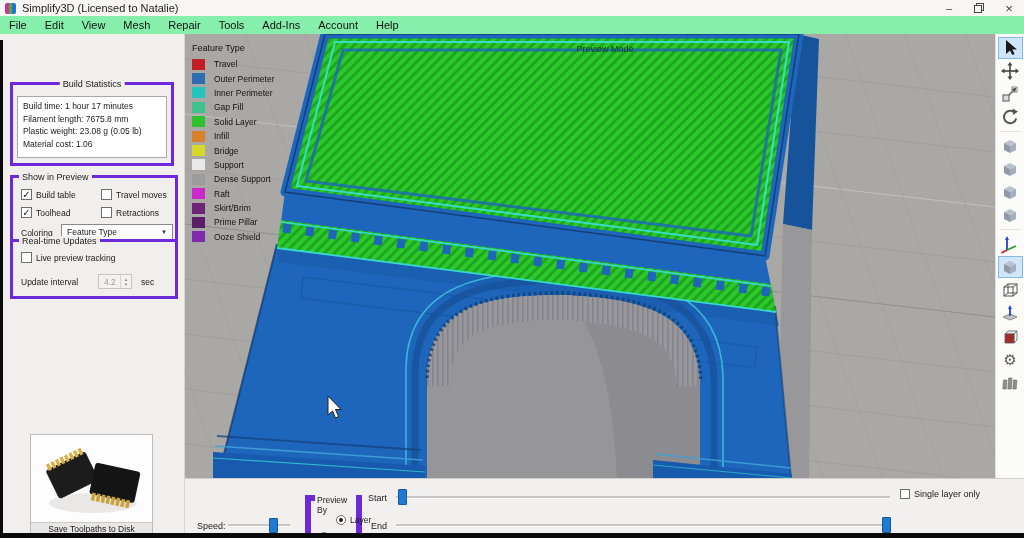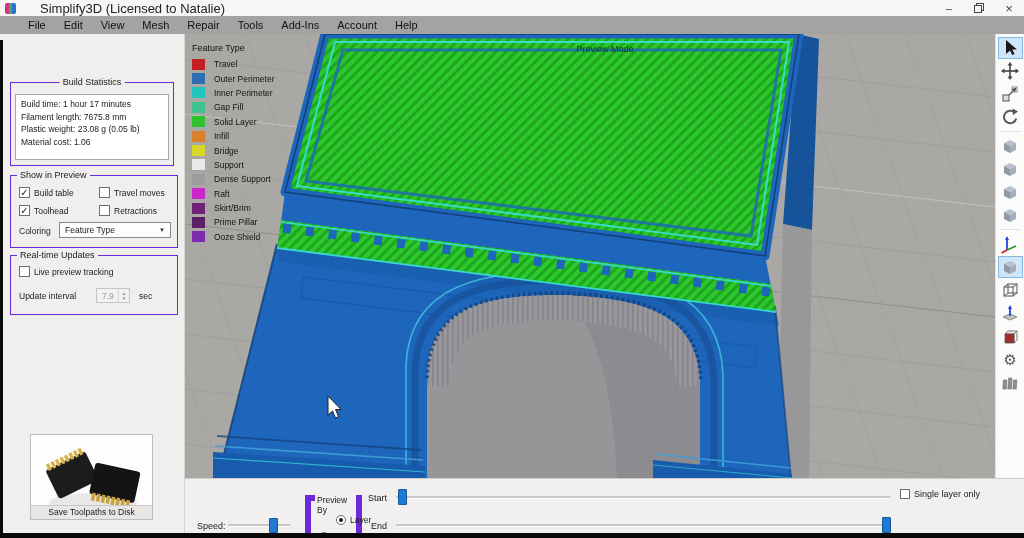--- a/index.html
+++ b/index.html
@@ -6,29 +6,29 @@
   html,body { width:1024px; height:538px; background:#000; }
   .app {
     position:relative; width:1024px; height:538px; overflow:hidden;
     background:#f5f4f2; font-family:"Liberation Sans", sans-serif; color:#1a1a1a;
     -webkit-user-select:none; user-select:none;
   }
   
   .titlebar { position:absolute; left:0; top:0; width:1024px; height:16px; background:#f7f6f4; display:flex; align-items:center; }
   .logo { width:11px; height:11px; margin-left:5px; display:flex; border-radius:2px; overflow:hidden; }
   .logo i { display:block; width:4px; height:11px; }
-  .title-text { font-size:13px; margin-left:24px; color:#222; }
+  .title-text { font-size:11px; margin-left:6px; color:#222; }
   .win-controls { position:absolute; right:0; top:0; height:16px; display:flex; }
   .win-btn { width:30px; height:16px; display:flex; align-items:center; justify-content:center; font-size:11px; color:#444; }
   
-  .menubar { position:absolute; left:0; top:16px; width:1024px; height:18px; background:#a3a3a3; display:flex; align-items:center; padding-left:19px; }
+  .menubar { position:absolute; left:0; top:16px; width:1024px; height:18px; background:#86efac; display:flex; align-items:center; padding-left:0; }
   .menu-item { font-size:11px; padding:0 9px; color:#111; }
   
   .left-panel { position:absolute; left:0; top:34px; width:185px; height:504px; background:#f0efed; border-right:1px solid #d6d5d3; }
-  .group { position:absolute; border:1px solid #6d28d9; background:#f0efed; }
+  .group { position:absolute; border:3px solid #6d28d9; background:#f0efed; }
   .group-label { position:absolute; top:-6px; background:#f0efed; padding:0 3px; font-size:9px; white-space:nowrap; }
   .group-label.centered { left:50%; transform:translateX(-50%); }
   .group-label.left { left:6px; }
   .stats-box { position:absolute; left:4px; top:11px; right:4px; bottom:5px; background:#fff; border:1px solid #a9a8a6; padding:3px 5px; }
   .stats-box div { font-size:8.5px; line-height:12.5px; white-space:nowrap; }
   .cb { display:inline-block; width:11px; height:11px; border:1px solid #6f6e6c; background:#fff; font-size:10px; line-height:9px; text-align:center; color:#1a1a1a; vertical-align:middle; }
   .cb-row { position:absolute; display:flex; align-items:center; }
   .cb-label { font-size:8.5px; margin-left:4px; white-space:nowrap; }
   .combo { position:absolute; background:#fdfdfd; border:1px solid #8a8988; height:16px; display:flex; align-items:center; }
   .combo .val { font-size:8.5px; margin-left:5px; flex:1; }
@@ -139,39 +139,39 @@
         <span class="cb"></span>
         <span class="cb-label">Retractions</span>
       </div>
       <span class="small-label" style="left:8px; top:50px; font-size:8.5px;">Coloring</span>
       <div class="combo" style="left:48px; top:46px; width:112px;">
         <span class="val">Feature Type</span>
         <span class="arr">▼</span>
       </div>
     </div>
 
-    <div class="group" style="left:10px; top:221px; width:168px; height:60px;">
+    <div class="group" style="left:10px; top:205px; width:168px; height:60px;">
       <span class="group-label left">Real-time Updates</span>
       <div class="cb-row" style="left:8px; top:10px;">
         <span class="cb"></span>
         <span class="cb-label">Live preview tracking</span>
       </div>
       <span class="small-label" style="left:8px; top:35px; font-size:8.5px;">Update interval</span>
       <div class="spinner" style="left:85px; top:32px;">
-        <span class="sval">7.9</span>
+        <span class="sval">4.2</span>
         <span class="sarrows">
           <span>▲</span>
           <span>▼</span>
         </span>
       </div>
       <span class="small-label" style="left:128px; top:35px; font-size:8.5px;">sec</span>
     </div>
 
 
-    <div class="img-btn" style="top:400px; height:86px;">
+    <div class="img-btn" style="top:400px; height:103px;">
       <div class="img-area">
         <svg width="121" height="88" viewBox="0 0 121 88">
           <rect width="121" height="88" fill="#fdfdfd"></rect>
           <ellipse cx="62" cy="68" rx="44" ry="10" fill="#e9e8e6"></ellipse>
           <g transform="rotate(-26 42 42)">
             <rect x="20" y="24" width="44" height="32" rx="3" fill="#1c1c1c"></rect>
             <g fill="#d8b24a">
               <rect x="23" y="19" width="3.4" height="7"></rect>
                 <rect x="28" y="19" width="3.4" height="7"></rect>
                 <rect x="33" y="19" width="3.4" height="7"></rect>

